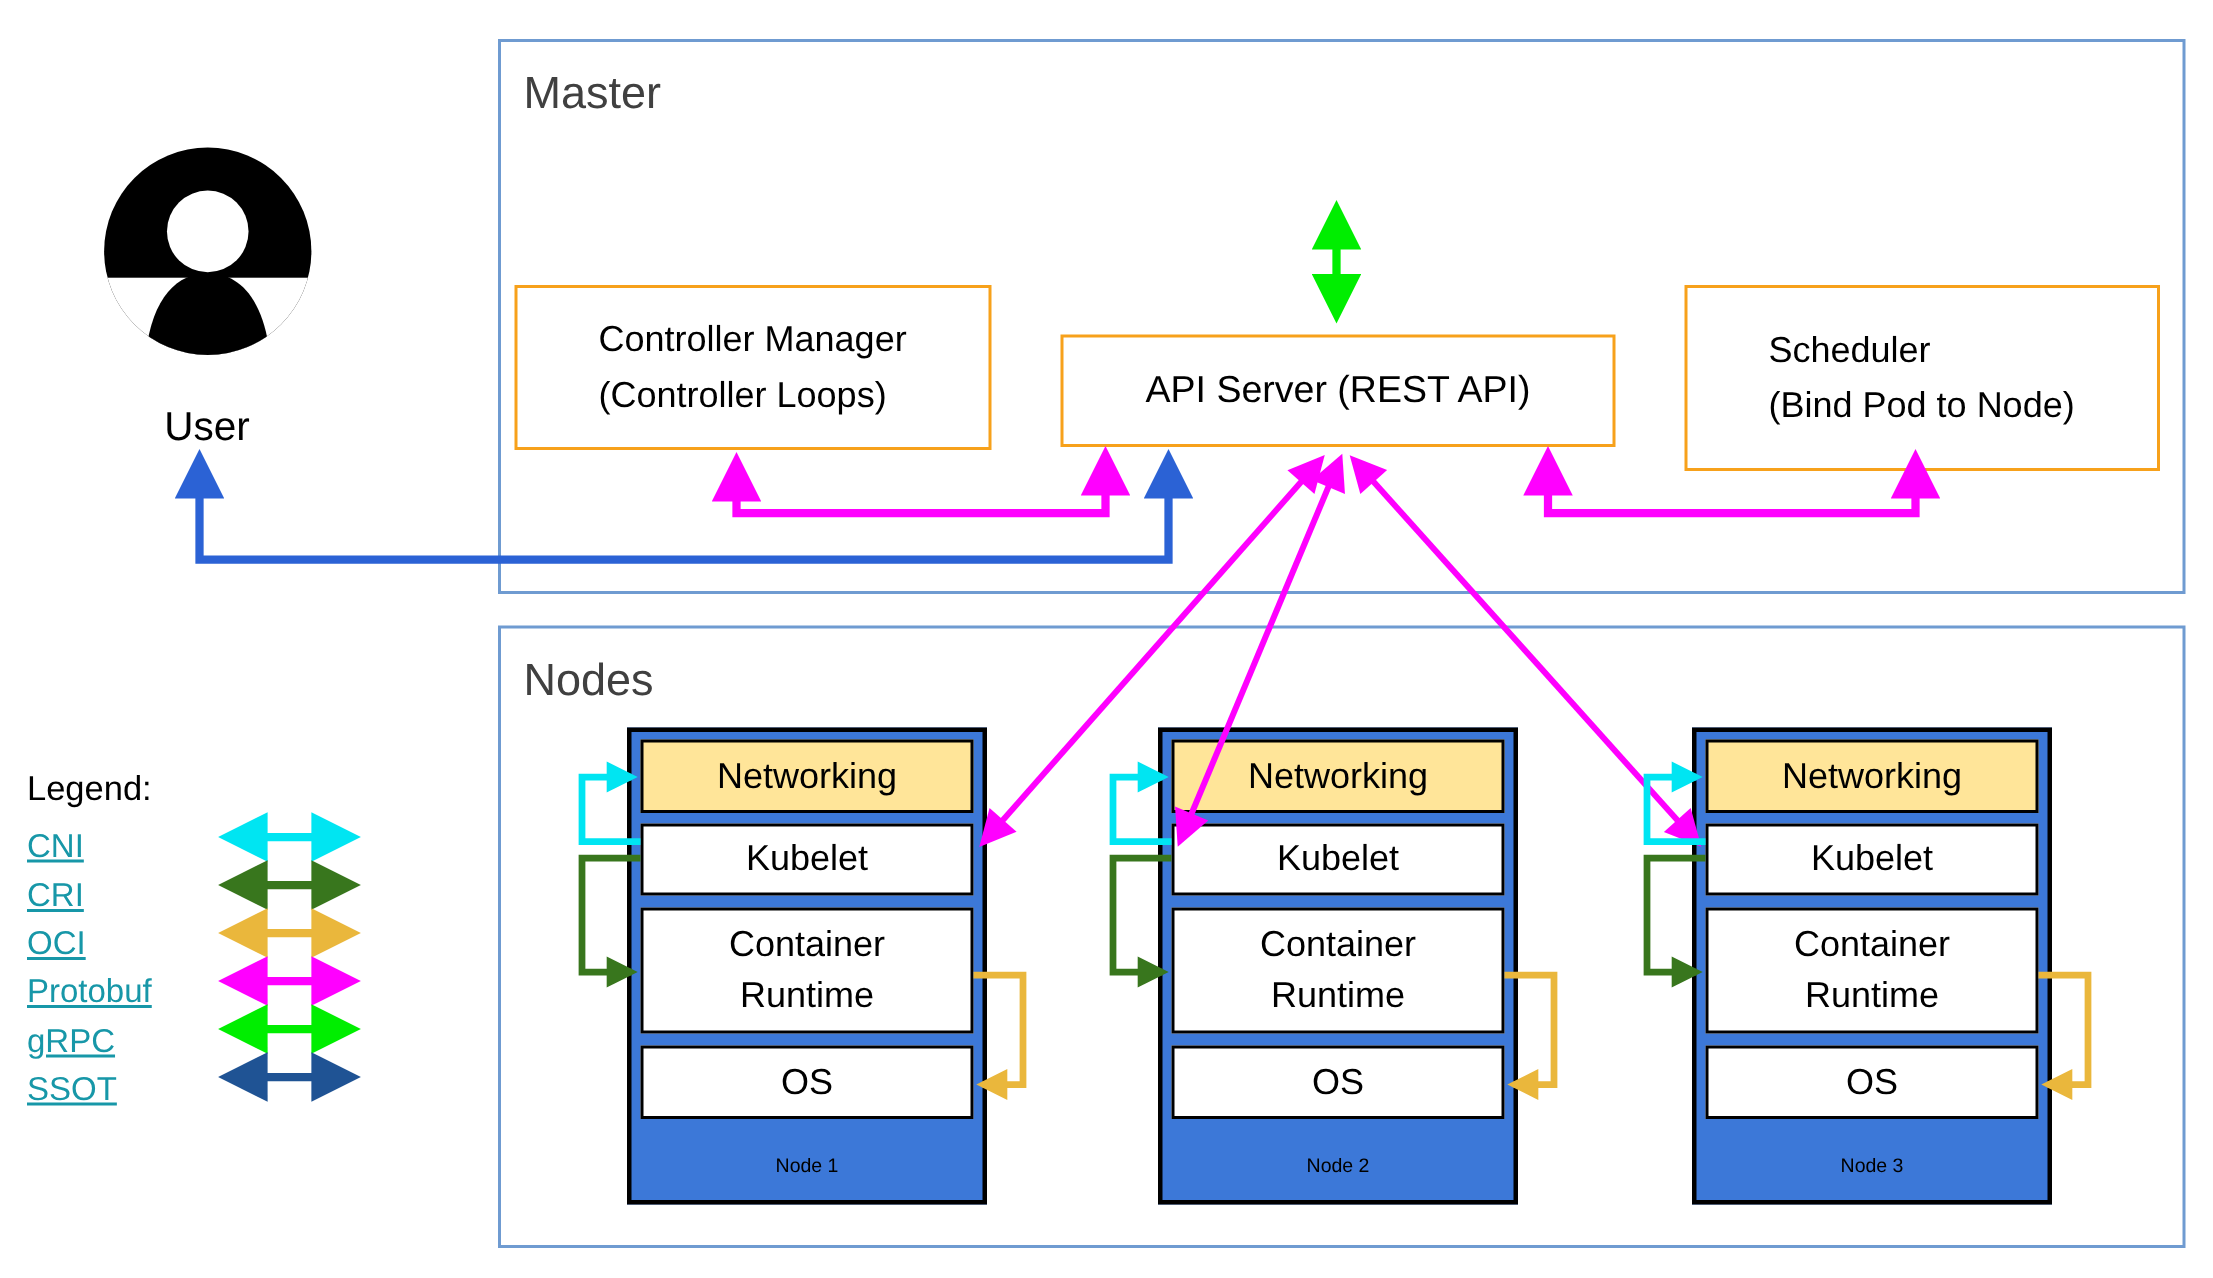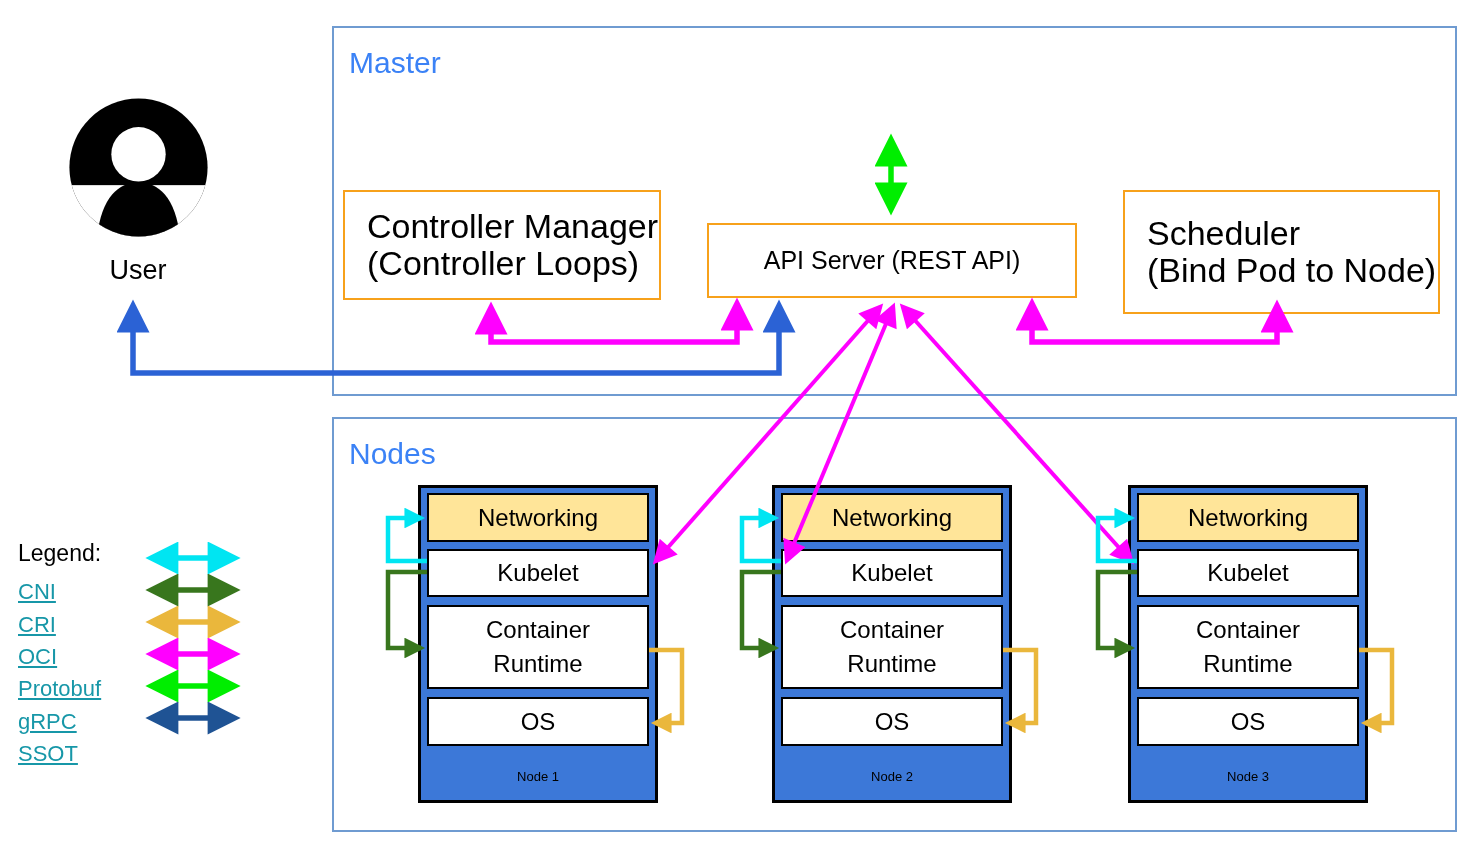--- a/index.html
+++ b/index.html
@@ -4,55 +4,55 @@
 <style>
   html,body{margin:0;padding:0;background:#fff;}
   body{width:1475px;height:852px;position:relative;overflow:hidden;
        font-family:"Liberation Sans", sans-serif;color:#000;}
   .canvas{position:absolute;inset:0;}
 
   
   .section{position:absolute;border:2px solid var(--c-section);background:#fff;}
   .section.master{left:332px;top:26px;width:1121px;height:366px;}
   .section.nodes{left:332px;top:417px;width:1121px;height:411px;}
-  .section-title{position:absolute;left:15px;top:18px;font-size:30px;color:#3b82f6;}
+  .section-title{position:absolute;left:15px;top:18px;font-size:30px;color:#404040;}
 
   
   .obox{position:absolute;border:2.5px solid var(--c-orange);background:#fff;
         box-sizing:border-box;display:flex;flex-direction:column;justify-content:center;}
   .obox.center{align-items:center;text-align:center;}
-  .obox .bline{font-size:34px;line-height:37px;}
+  .obox .bline{font-size:24px;line-height:37px;margin-left:32px;}
   .obox.etcd{left:677px;top:49px;width:431px;height:77px;font-size:26px;}
   .obox.cm{left:343px;top:190px;width:318px;height:110px;padding-left:22px;}
   .obox.api{left:707px;top:223px;width:370px;height:75px;font-size:25px;}
   .obox.sched{left:1123px;top:190px;width:317px;height:124px;padding-left:22px;}
 
   
   .user{position:absolute;left:63px;top:94px;width:150px;text-align:center;}
   .user svg{width:147px;height:147px;display:block;margin:0 auto;}
-  .user-label{margin-top:14px;font-size:27px;}
+  .user-label{margin-top:28px;font-size:27px;}
 
   
   .node{position:absolute;top:485px;width:240px;height:318px;box-sizing:border-box;
         background:var(--c-nodeblue);border:3px solid #000;
         padding:5px 6px 0 6px;display:flex;flex-direction:column;}
   .node.n1{left:418px;} .node.n2{left:772px;} .node.n3{left:1128px;}
   .layer{box-sizing:border-box;border:2.5px solid #000;background:#fff;
          display:flex;align-items:center;justify-content:center;text-align:center;
          font-size:24px;height:49px;margin-bottom:7px;}
   .layer.tan{background:var(--c-tan);}
   .layer.kub{height:48px;margin-bottom:8px;}
   .layer.runtime{height:84px;margin-bottom:8px;line-height:34px;}
   .layer.runtime span{display:inline-block;max-width:140px;}
   .node-name{flex:1;display:flex;align-items:center;justify-content:center;
              color:#000000;font-size:13px;}
 
   
   .legend{position:absolute;left:18px;top:512px;}
-  .legend-title{font-size:23px;margin-bottom:9px;margin-top:28px;}
+  .legend-title{font-size:23px;margin-bottom:9px;}
   .legend-item{height:32.4px;display:flex;align-items:center;}
   .link{font-size:22px;color:var(--c-link);text-decoration:underline;cursor:pointer;}
 
   
   svg.overlay{position:absolute;inset:0;z-index:5;pointer-events:none;}
   svg.overlay path.c{fill:none;}
 </style>
 </head>
 <body>
 

